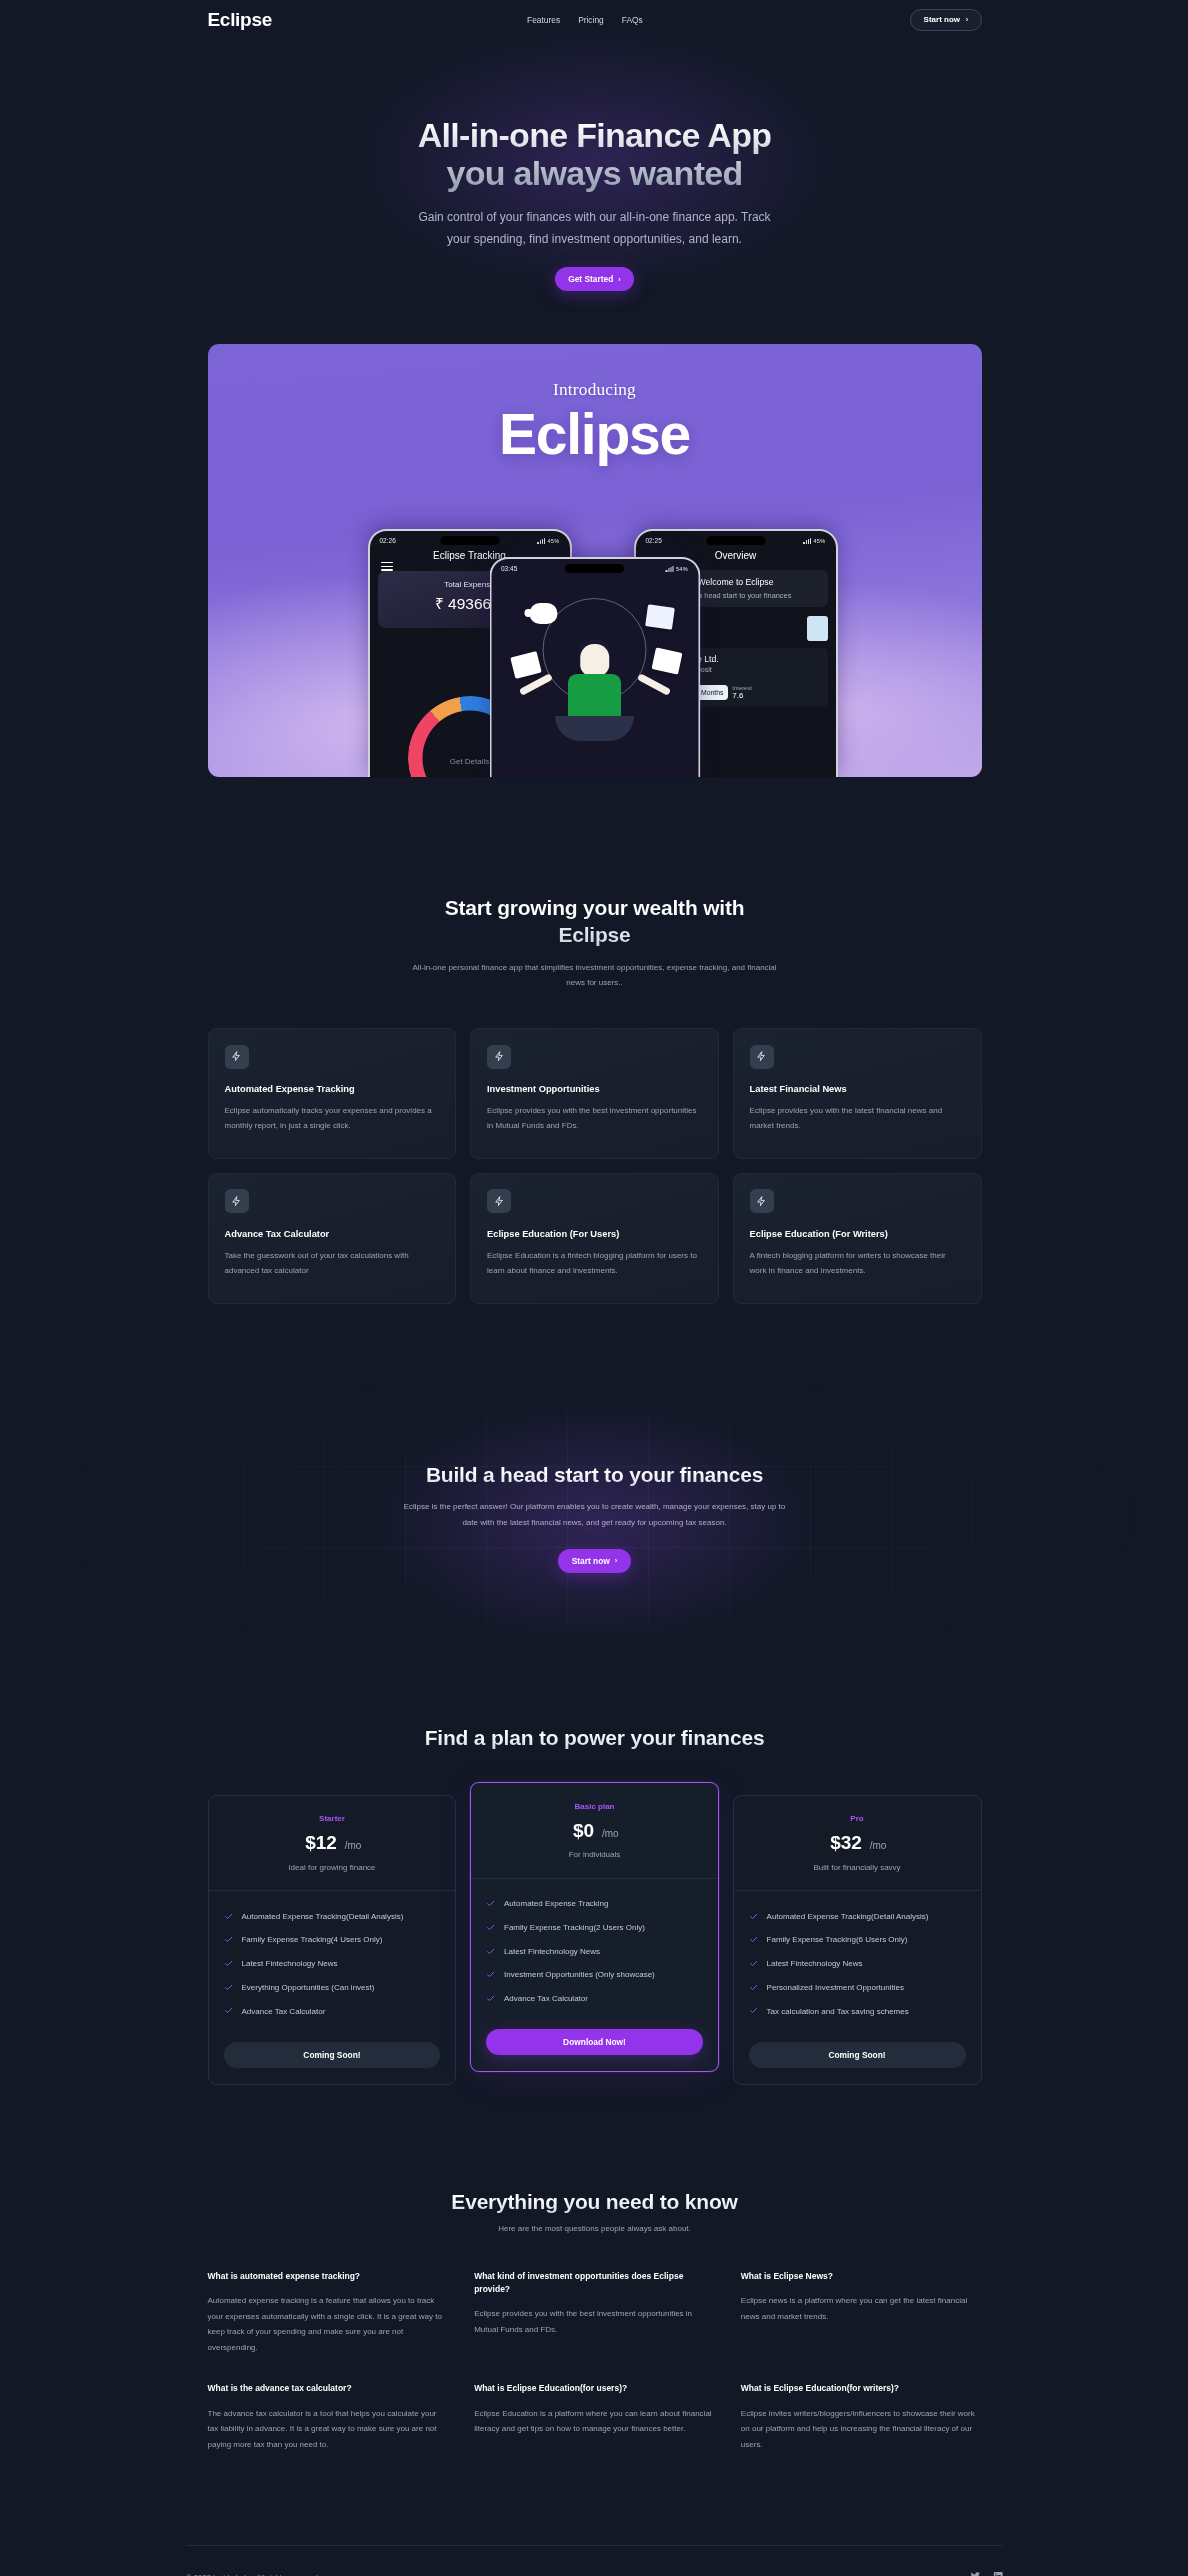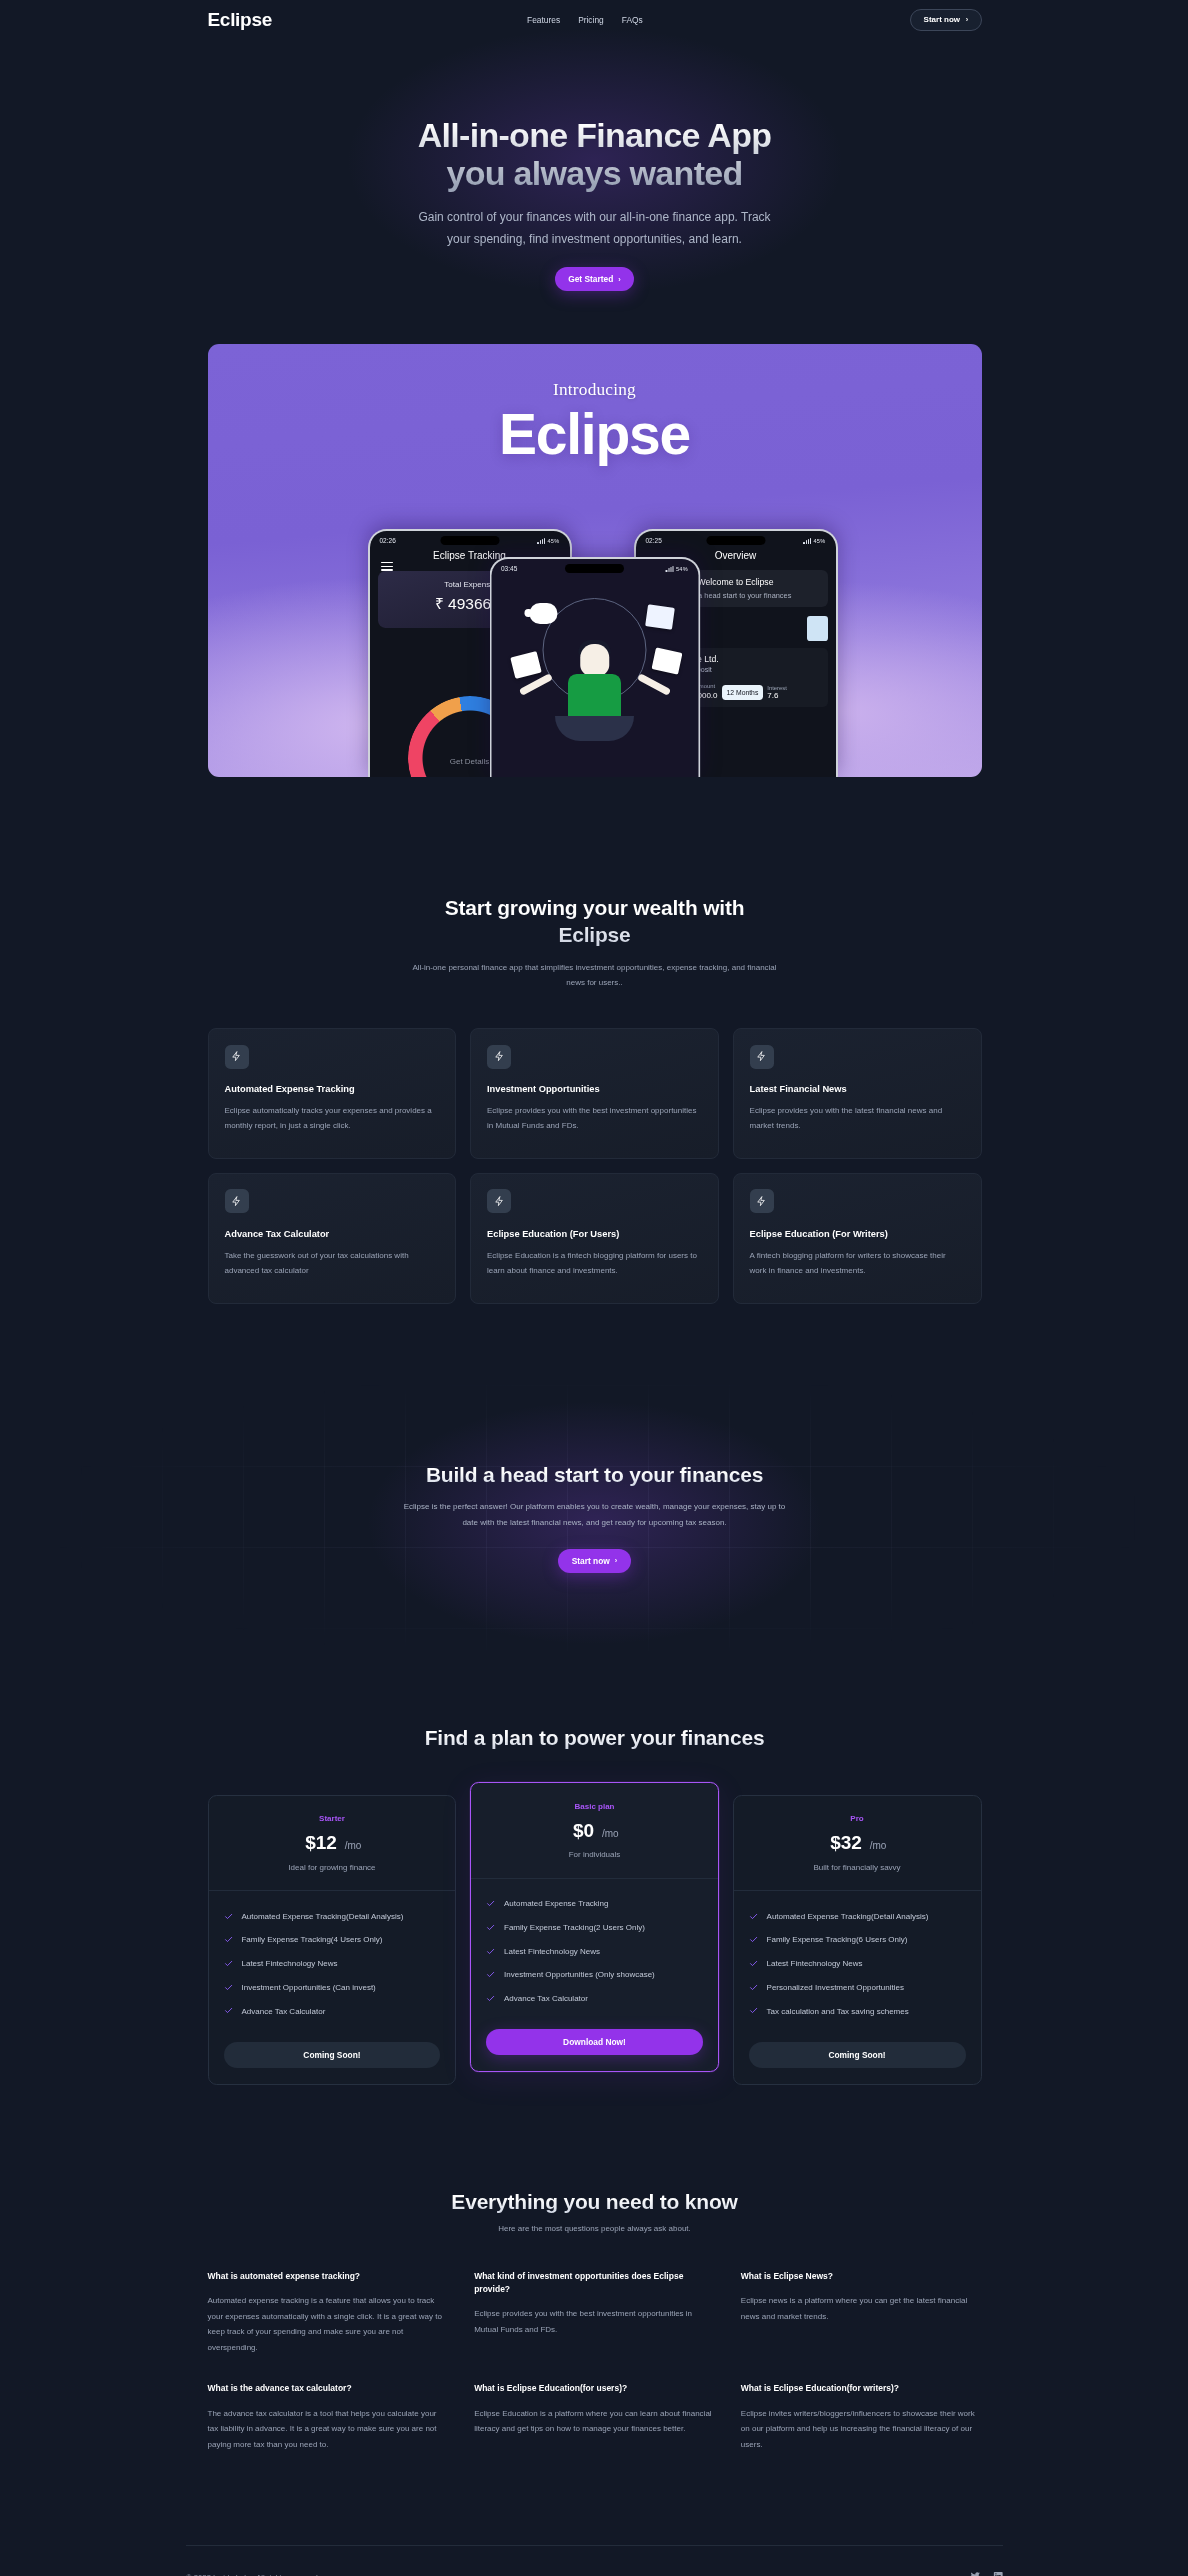--- a/index.html
+++ b/index.html
@@ -168,21 +168,21 @@
   }
   .welcome .w1{font-size:8.7px;color:#fff;font-weight:400;}
   .welcome .w2{font-size:7.4px;color:#aab1c0;margin-top:3.1px;}
   .rowline{display:flex;justify-content:space-between;align-items:center;margin:8.7px 7.4px 0;}
   .rowline .t1{font-size:9.3px;color:#e8ecf4;}
   .rowline .t2{font-size:6.8px;color:#98a0b2;margin-top:1.9px;}
   .tileicon{width:21px;height:25px;background:#cfe4f5;border-radius:3.1px;}
   .fdcard{margin:7.4px 7.4px 0;background:#171b24;border-radius:5px;padding:6.2px 6.2px 7.4px;}
   .fdcard .f1{font-size:8.7px;color:#fff;}
   .fdcard .f2{font-size:7.1px;color:#b4bccc;margin-top:1.9px;}
-  .fdrow{display:flex;align-items:flex-end;gap:4px;margin-top:8.7px;justify-content:center;}
+  .fdrow{display:flex;align-items:flex-end;gap:4px;margin-top:8.7px;}
   .fdrow .mini{font-size:5.9px;color:#9aa3b4;}
   .fdrow .val{font-size:8px;color:#fff;}
   .chip{background:#eaf4fb;color:#10131c;border-radius:3.7px;padding:3.7px 5px;font-size:6.8px;}
   .ctrl{position:absolute;left:8.7px;bottom:6.2px;font-size:8px;color:#cfd6e4;}
 
   
   .features { padding-top:118px; text-align:center; }
   .sect-h2 {
     font-size:21px; font-weight:bold; line-height:1.28; letter-spacing:-0.2px;
     background:linear-gradient(180deg,#ffffff 30%,#c7cedd 100%);
@@ -539,21 +539,21 @@
           <div class="pfeat">
             <svg viewBox="0 0 24 24" fill="none" stroke="#8b5cf6" stroke-width="2.4" stroke-linecap="round" stroke-linejoin="round">
                 <path d="M4 12l5 5L20 6"></path>
               </svg>
             <span>Latest Fintechnology News</span>
           </div>
           <div class="pfeat">
             <svg viewBox="0 0 24 24" fill="none" stroke="#8b5cf6" stroke-width="2.4" stroke-linecap="round" stroke-linejoin="round">
                 <path d="M4 12l5 5L20 6"></path>
               </svg>
-            <span>Investment Opportunities (Can invest)</span>
+            <span>Everything Opportunities (Can invest)</span>
           </div>
           <div class="pfeat">
             <svg viewBox="0 0 24 24" fill="none" stroke="#8b5cf6" stroke-width="2.4" stroke-linecap="round" stroke-linejoin="round">
                 <path d="M4 12l5 5L20 6"></path>
               </svg>
             <span>Advance Tax Calculator</span>
           </div>
           <button class="pbtn">Coming Soon!</button>
         </div>
       </div>

